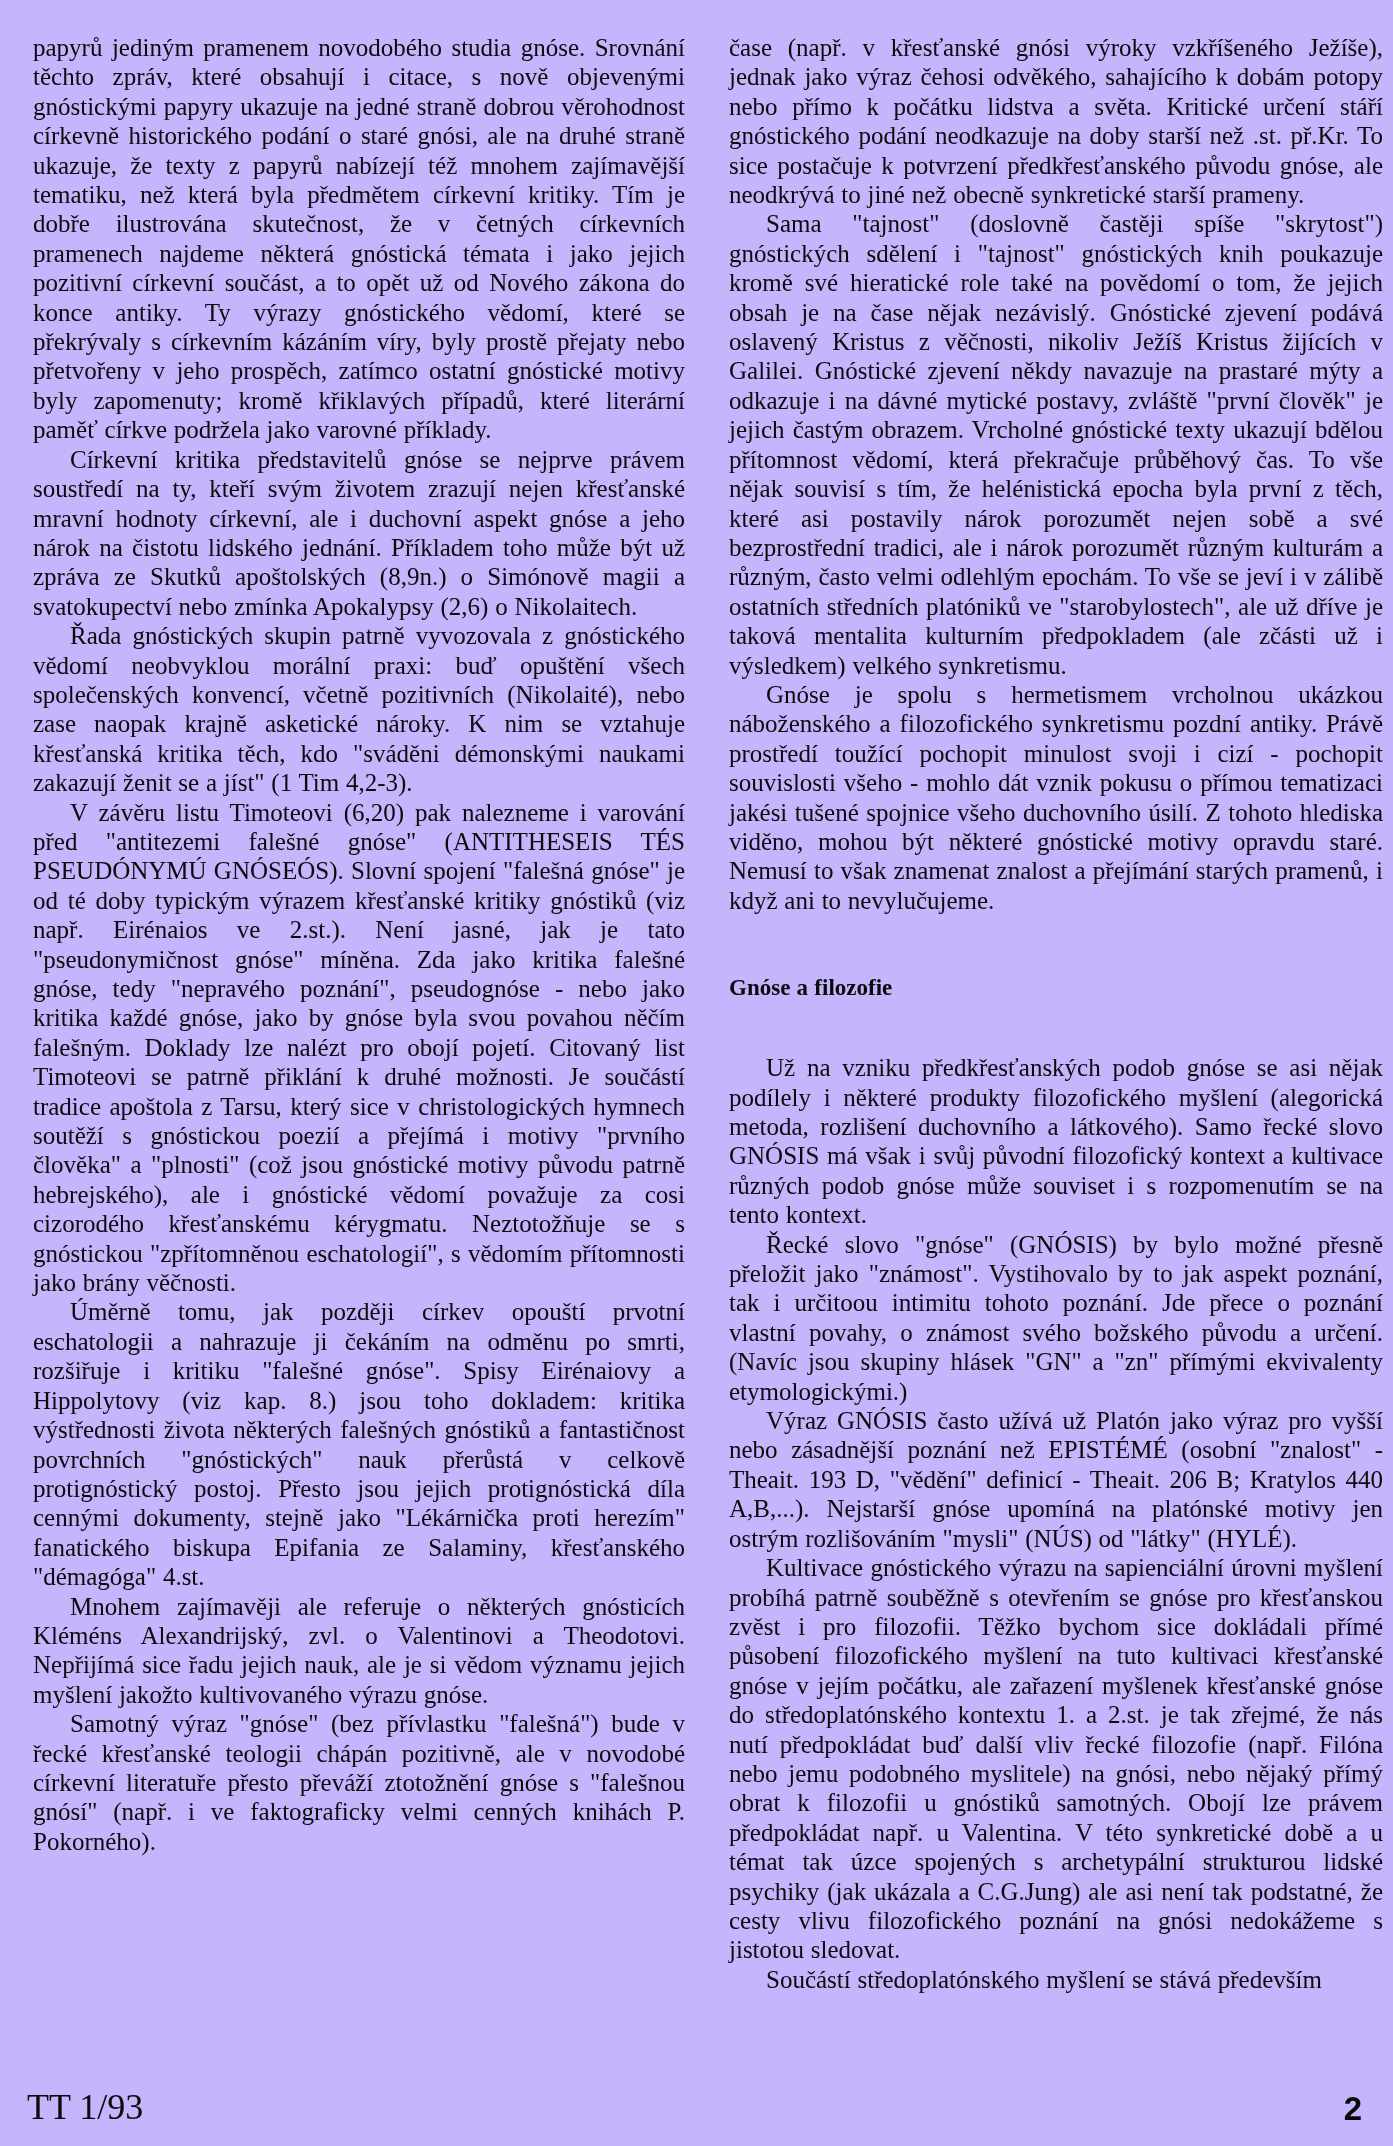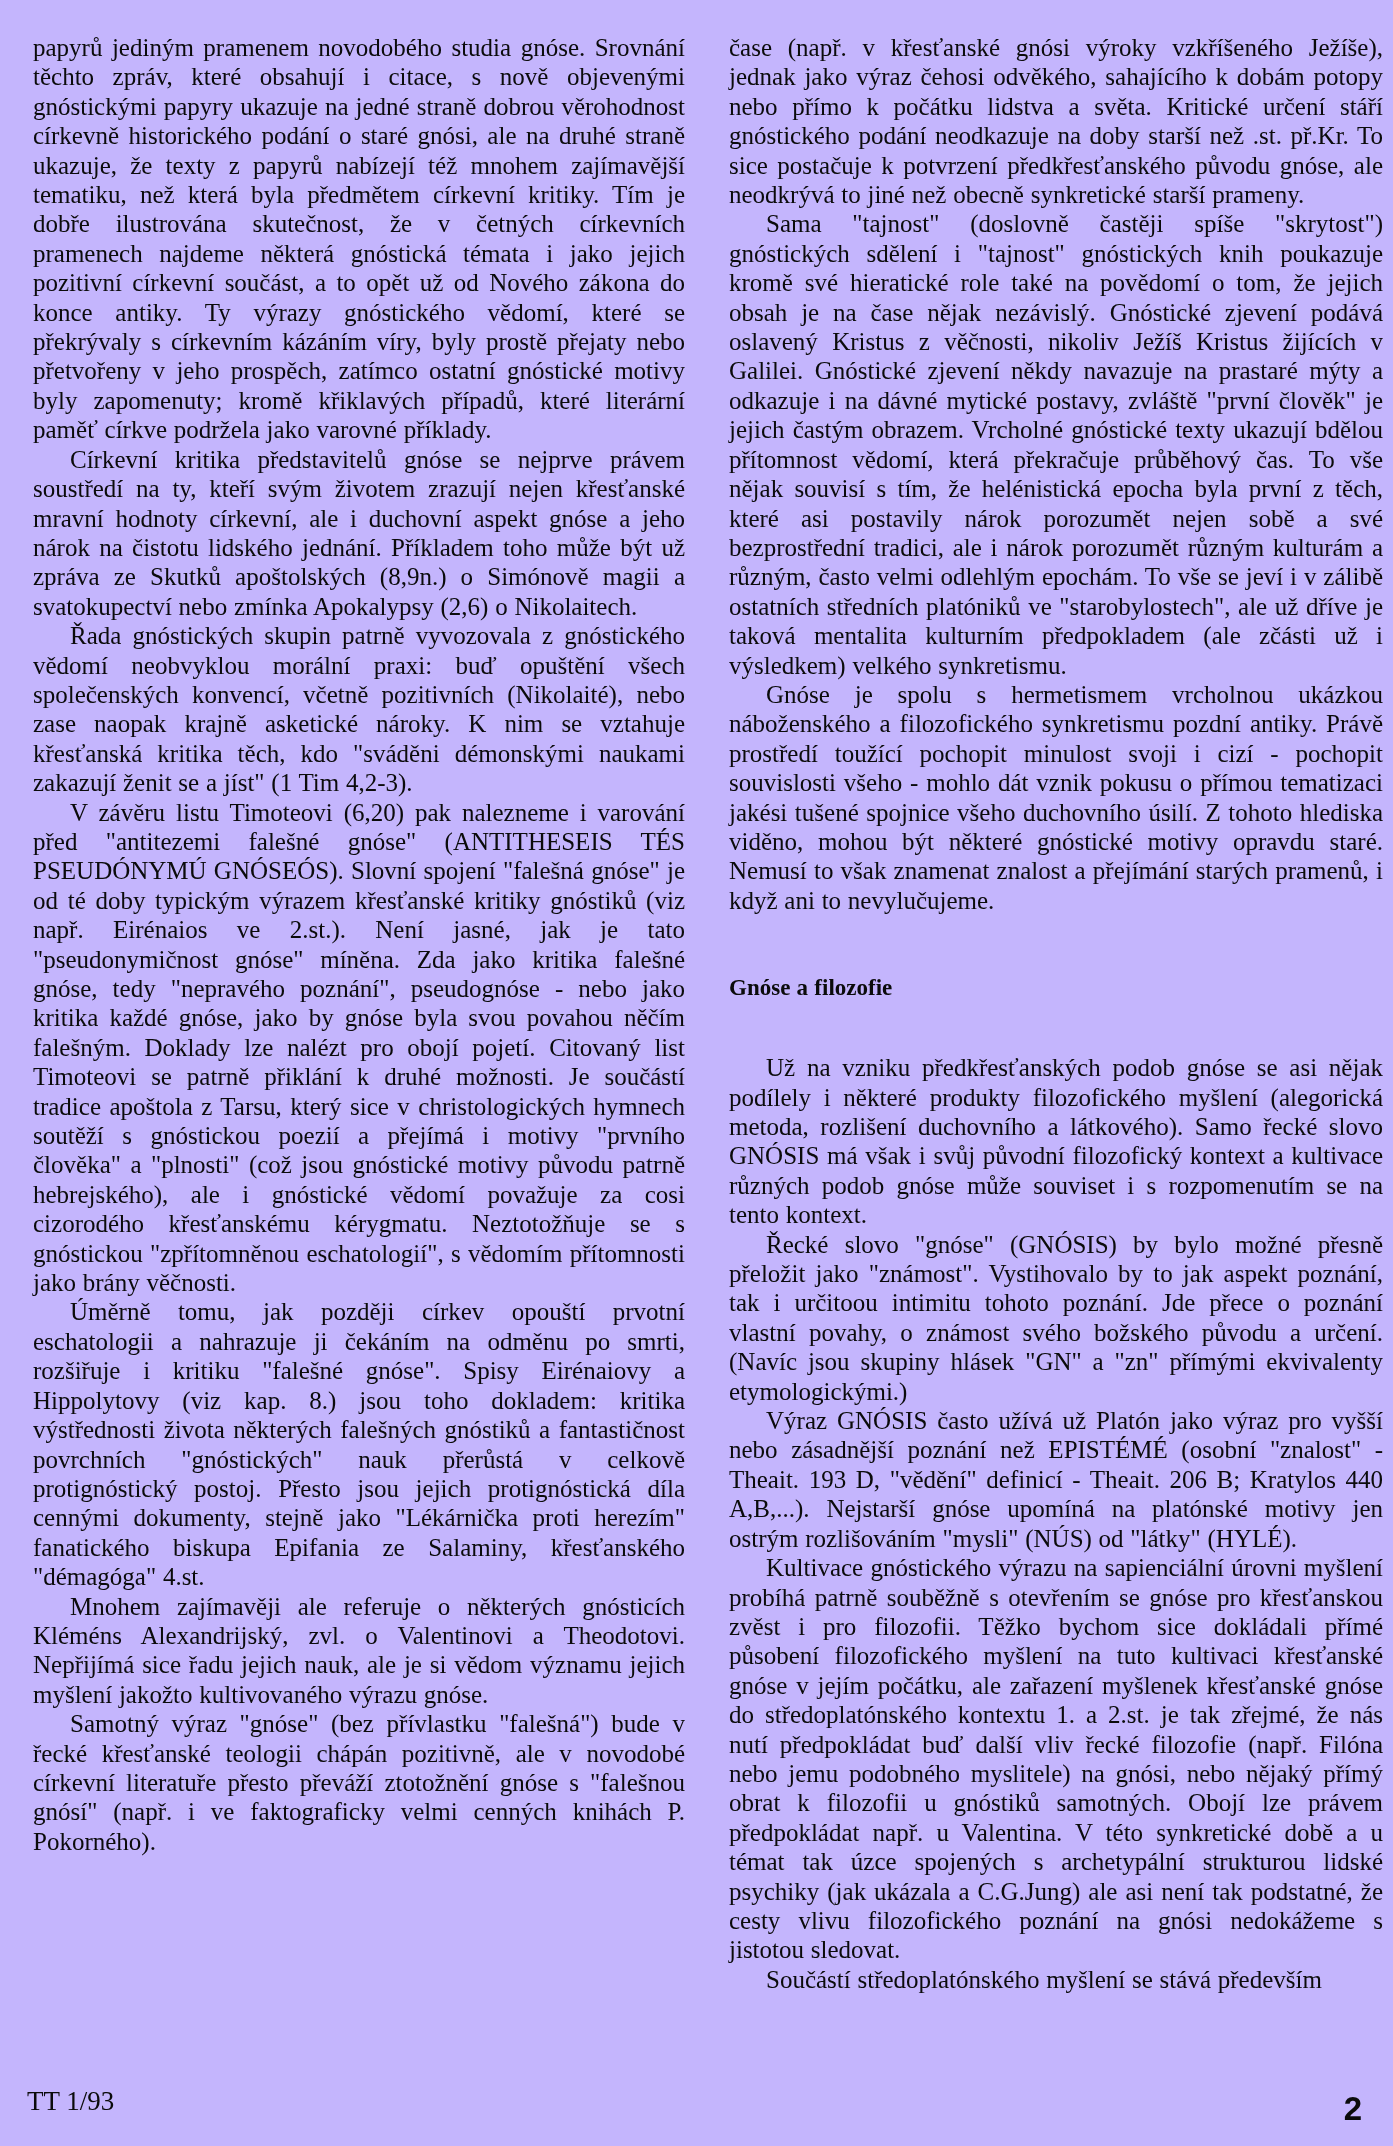--- a/index.html
+++ b/index.html
@@ -38,21 +38,21 @@
     font-family: "Liberation Serif", "DejaVu Serif", serif;
     font-size: 23px;
     line-height: 34px;
     font-weight: bold;
     margin: 56px 0 48px 0;
   }
   .footer-issue {
     position: absolute;
     left: 27px;
     top: 2086px;
-    font-size: 27px;
+    font-size: 36px;
     font-family: "Liberation Serif", "DejaVu Serif", serif;
   }
   .footer-pagenum {
     position: absolute;
     right: 31px;
     top: 2090px;
     font-size: 33px;
     font-weight: bold;
     font-family: "Liberation Sans", "DejaVu Sans", sans-serif;
   }

